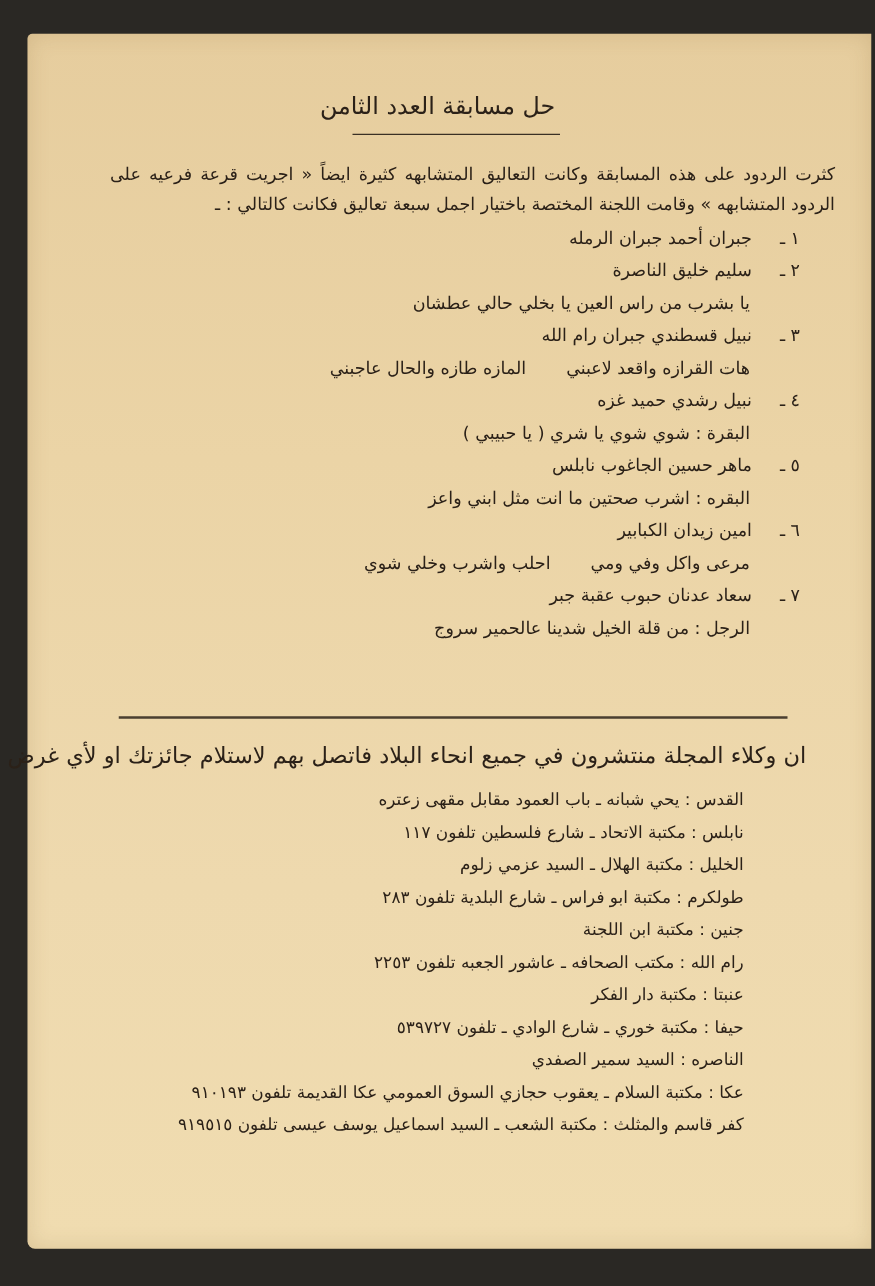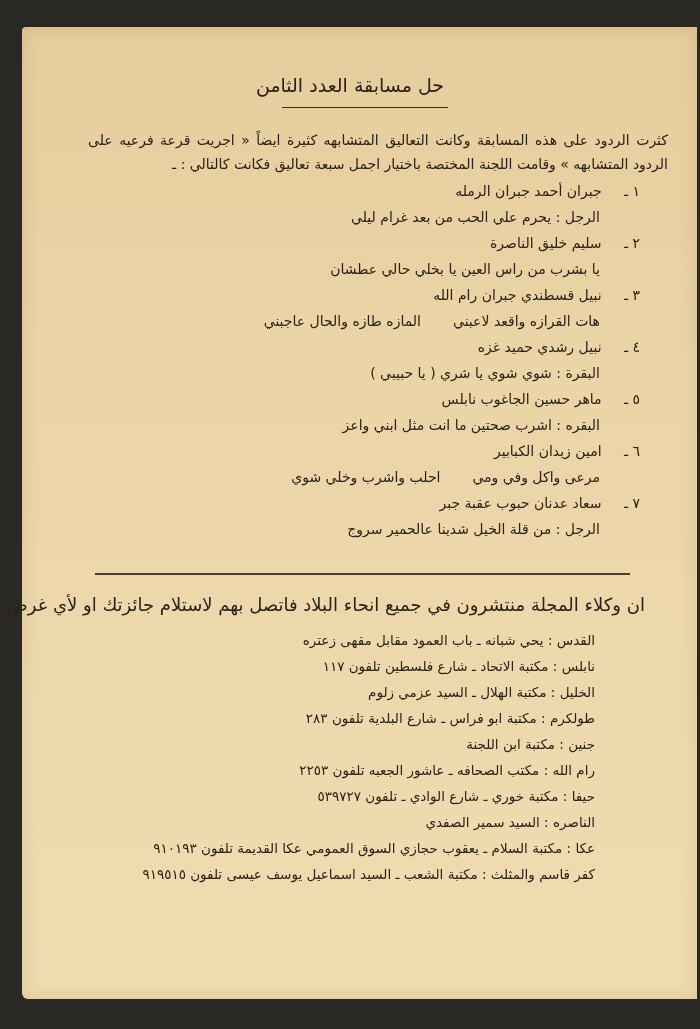--- a/index.html
+++ b/index.html
@@ -59,21 +59,20 @@
 <div class="page"></div>
 
 <div class="ar title">حل مسابقة العدد الثامن</div>
 <div class="title-rule"></div>
 
 <div class="ar intro">كثرت الردود على هذه المسابقة وكانت التعاليق المتشابهه كثيرة ايضاً « اجريت قرعة فرعيه على الردود المتشابهه » وقامت اللجنة المختصة باختيار اجمل سبعة تعاليق فكانت كالتالي : ـ</div>
 
 <div class="entries">
   <div>
     <div class="entry-row"><span class="num">١ ـ</span> <span>جبران أحمد جبران الرمله</span></div>
-    <div class="entry-row lyric"><span>الرجل : يحرم علي الحب من بعد غرام ليلي</span></div>
   </div>
   <div>
     <div class="entry-row"><span class="num">٢ ـ</span> <span>سليم خليق الناصرة</span></div>
     <div class="entry-row lyric"><span>يا بشرب من راس العين يا بخلي حالي عطشان</span></div>
   </div>
   <div>
     <div class="entry-row"><span class="num">٣ ـ</span> <span>نبيل قسطندي جبران رام الله</span></div>
     <div class="entry-row lyric"><span>هات القرازه واقعد لاعبني</span><span class="gap"></span><span>المازه طازه والحال عاجبني</span></div>
   </div>
   <div>
@@ -98,17 +97,18 @@
 
 <div class="ar agents-intro">ان وكلاء المجلة منتشرون في جميع انحاء البلاد فاتصل بهم لاستلام جائزتك او لأي غرض تريده وهم</div>
 
 <div class="agents">
   <div class="agent-row"><span>القدس</span><span> : </span><span>يحي شبانه ـ باب العمود مقابل مقهى زعتره</span></div>
   <div class="agent-row"><span>نابلس</span><span> : </span><span>مكتبة الاتحاد ـ شارع فلسطين تلفون ١١٧</span></div>
   <div class="agent-row"><span>الخليل</span><span> : </span><span>مكتبة الهلال ـ السيد عزمي زلوم</span></div>
   <div class="agent-row"><span>طولكرم</span><span> : </span><span>مكتبة ابو فراس ـ شارع البلدية تلفون ٢٨٣</span></div>
   <div class="agent-row"><span>جنين</span><span> : </span><span>مكتبة ابن اللجنة</span></div>
   <div class="agent-row"><span>رام الله</span><span> : </span><span>مكتب الصحافه ـ عاشور الجعبه تلفون ٢٢٥٣</span></div>
+  <div class="agent-row"><span>عنبتا</span><span> : </span><span>مكتبة دار الفكر</span></div>
   <div class="agent-row"><span>حيفا</span><span> : </span><span>مكتبة خوري ـ شارع الوادي ـ تلفون ٥٣٩٧٢٧</span></div>
   <div class="agent-row"><span>الناصره</span><span> : </span><span>السيد سمير الصفدي</span></div>
   <div class="agent-row"><span>عكا</span><span> : </span><span>مكتبة السلام ـ يعقوب حجازي السوق العمومي عكا القديمة تلفون ٩١٠١٩٣</span></div>
   <div class="agent-row"><span>كفر قاسم والمثلث</span><span> : </span><span>مكتبة الشعب ـ السيد اسماعيل يوسف عيسى تلفون ٩١٩٥١٥</span></div>
 </div>
 
 </body></html>

